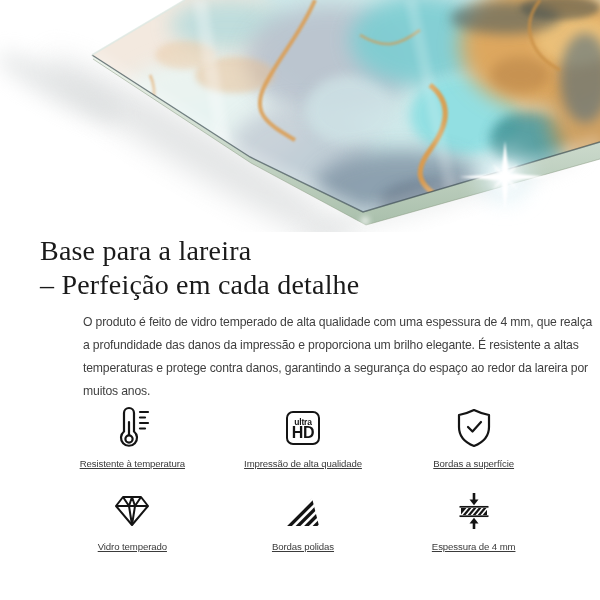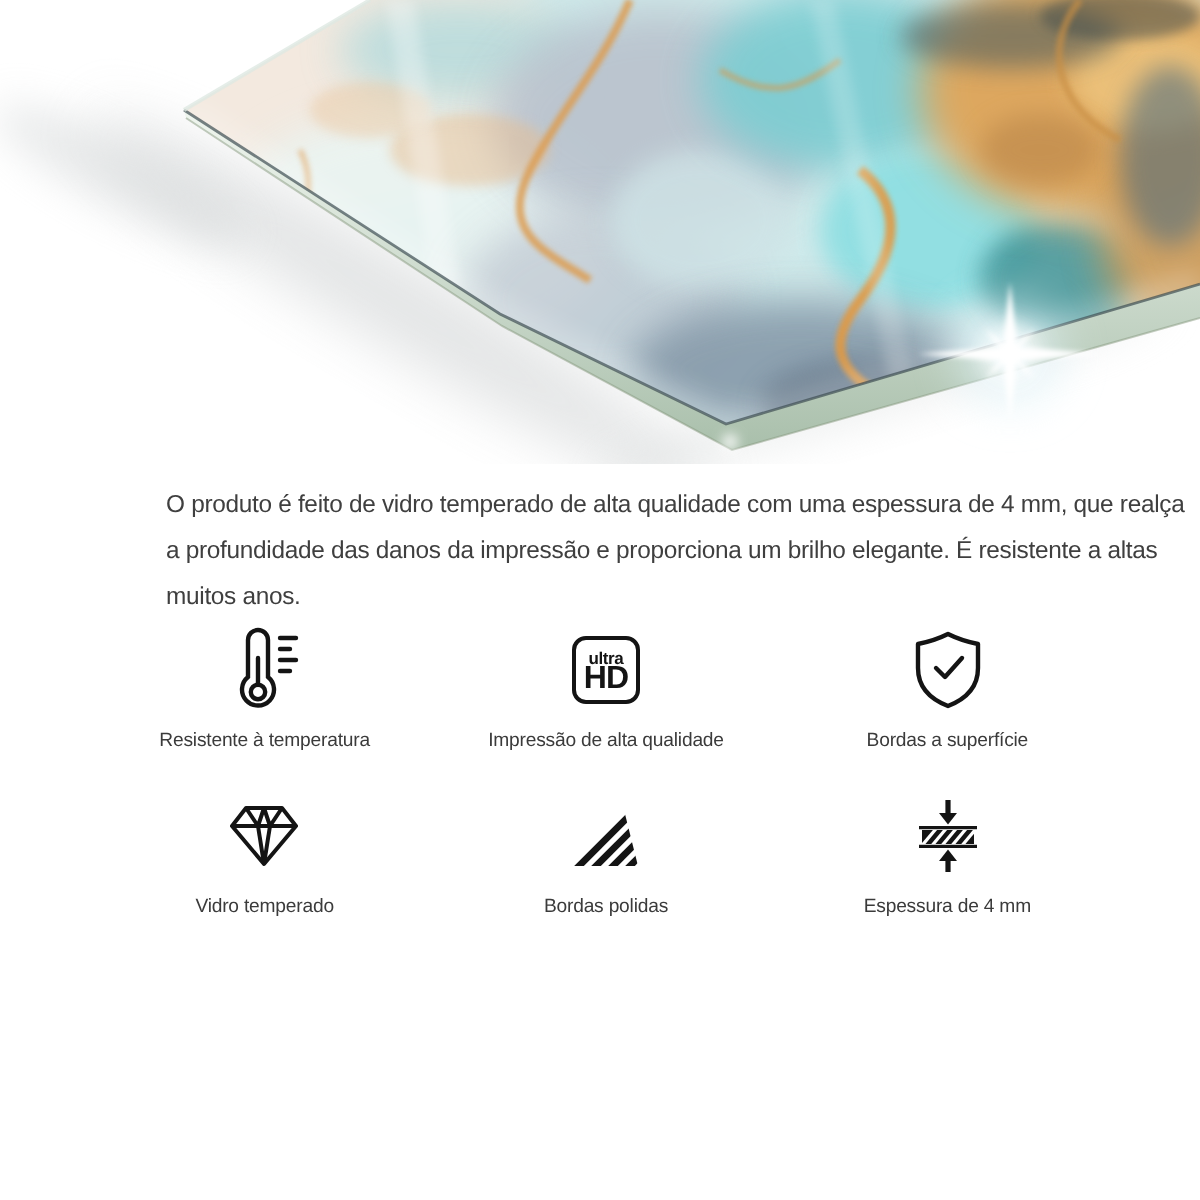--- a/index.html
+++ b/index.html
@@ -45,20 +45,21 @@
   }
   .feature { display:flex; flex-direction:column; align-items:center; }
   .icon-box { height:44px; display:flex; align-items:center; justify-content:center; }
   .feature-label {
     margin-top:8px;
     font-size:9.6px;
     letter-spacing:-0.1px;
     color:#3b3b3b;
     text-align:center;
     white-space:nowrap;
+    text-decoration:underline;
   }
 
   .uhd-box {
     width:30px; height:30px;
     border:2.6px solid #141414;
     border-radius:7px;
     display:flex; flex-direction:column;
     align-items:center; justify-content:center;
     background:#fff;
   }
@@ -153,24 +154,29 @@
         <g transform="rotate(45 505 177)">
           <polygon points="505,159 507.5,177 505,195 502.5,177" fill="#ffffff" opacity="0.9" filter="url(#b1)"></polygon>
           <polygon points="487,177 505,174.5 523,177 505,179.5" fill="#ffffff" opacity="0.9" filter="url(#b1)"></polygon>
         </g>
       </g>
     </svg>
   </div>
 
   <div class="content">
 
+    <h1 class="title">
+      <span>Base para a lareira</span>
+      <span>– Perfeição em cada detalhe</span>
+    </h1>
 
     <div class="desc">
       <div class="line">O produto é feito de vidro temperado de alta qualidade com uma espessura de 4 mm, que realça</div>
       <div class="line">a profundidade das danos da impressão e proporciona um brilho elegante. É resistente a altas</div>
+      <div class="line">temperaturas e protege contra danos, garantindo a segurança do espaço ao redor da lareira por</div>
       <div class="line">muitos anos.</div>
     </div>
 
     <div class="features">
 
       <div class="feature">
         <div class="icon-box">
           <svg width="46" height="44" viewBox="0 0 46 44" fill="none" stroke="#141414" stroke-width="2.2" stroke-linecap="round">
             <path d="M15,7 a5,5 0 0 1 10,0 v18.5 a8,8 0 1 1 -10,0 Z"></path>
             <circle cx="20" cy="33" r="3.6"></circle>

